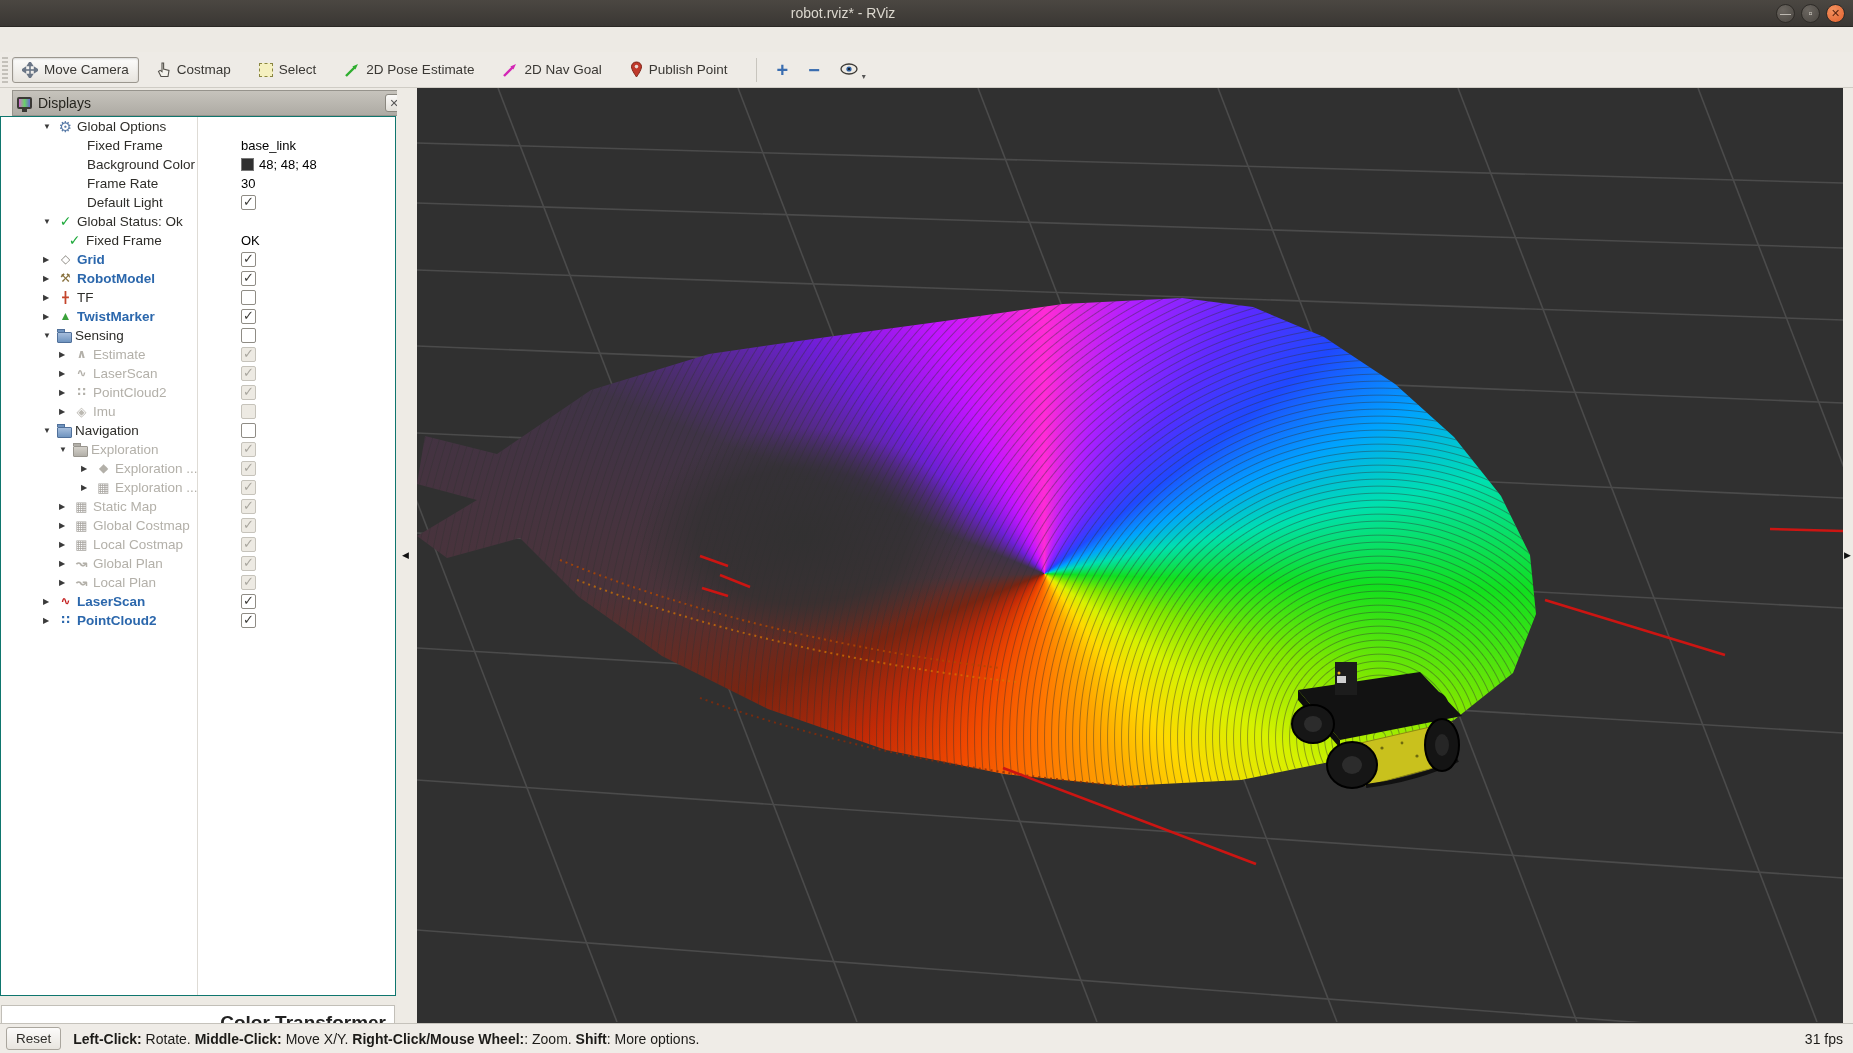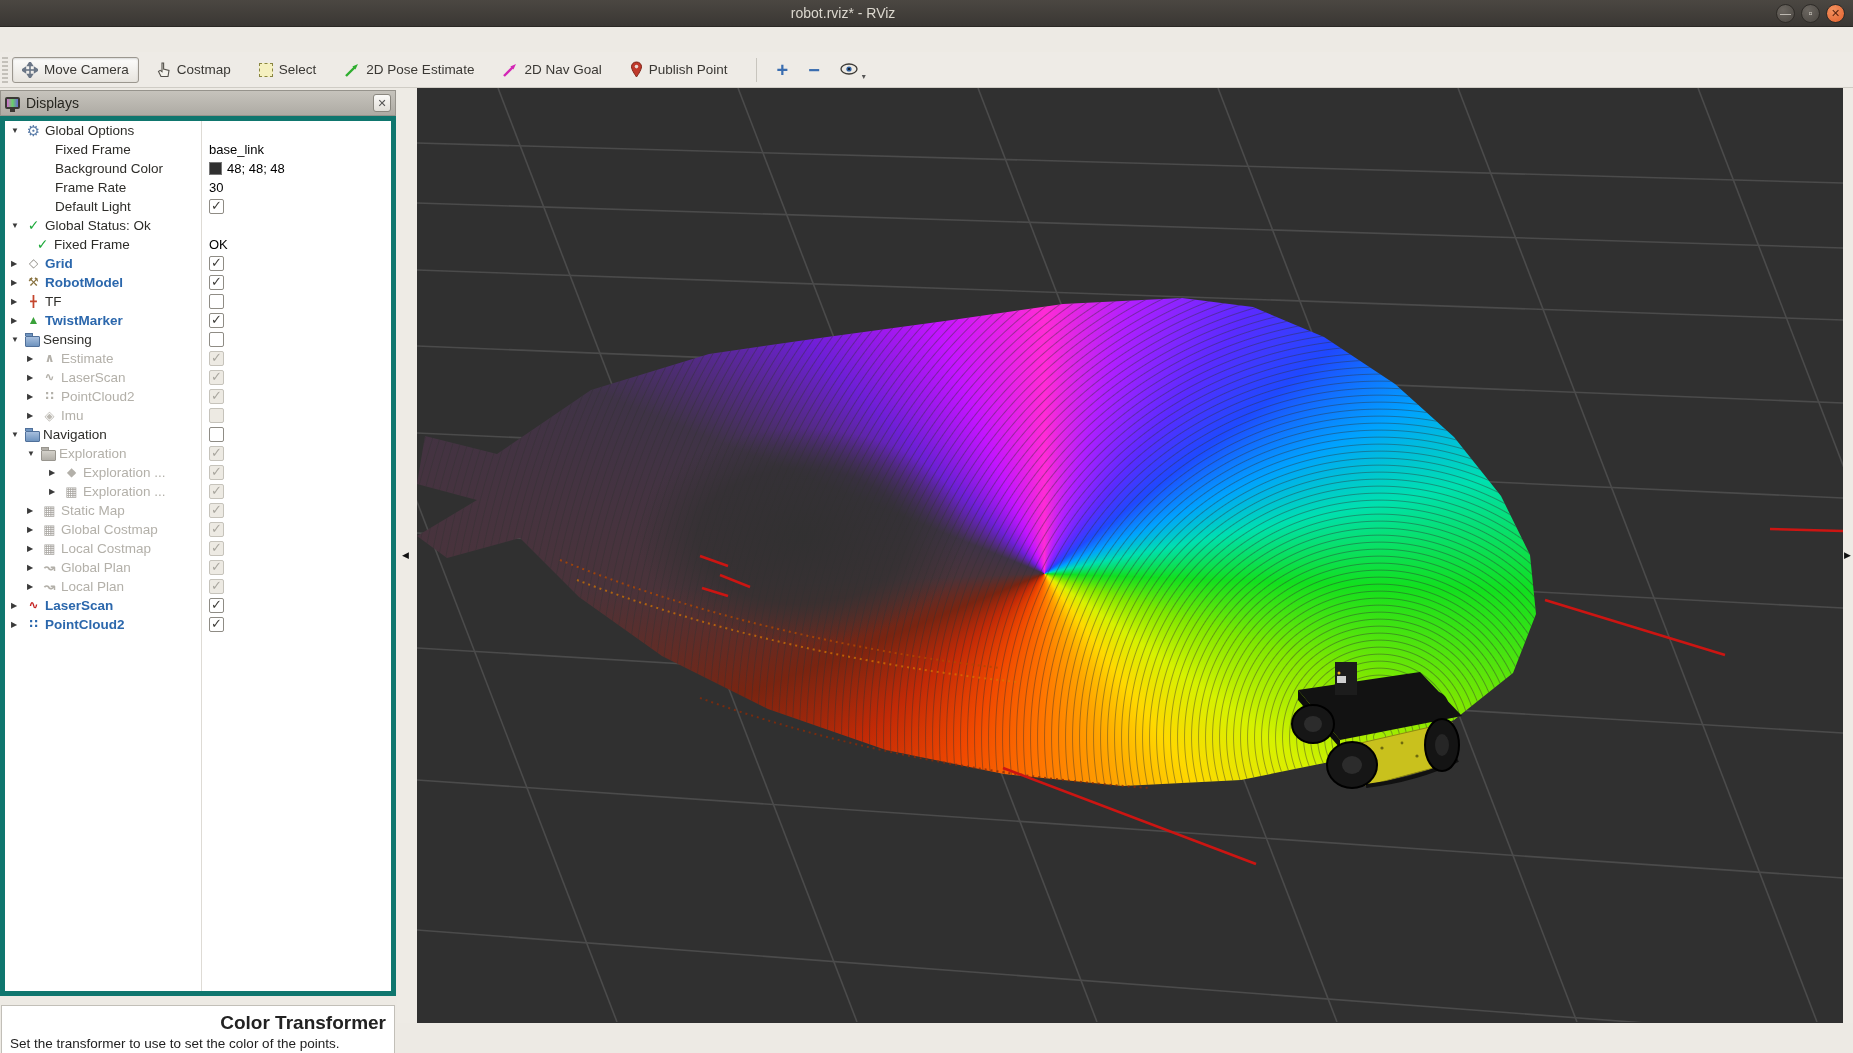--- a/index.html
+++ b/index.html
@@ -38,32 +38,32 @@
   .tb-sep { width:1px; height:24px; background:#c8c5be; margin:0 10px; }
   .zoomglyph { font-size:20px; font-weight:bold; color:#3a6db0; padding:0 10px; line-height:24px; }
   .eyewrap { position:relative; padding:0 10px; }
   .eyewrap .caret { position:absolute; right:2px; bottom:-2px; font-size:8px; color:#555; }
 
   
   .main { position:absolute; left:0; top:88px; width:100%; height:935px; }
 
   
   .panel { position:absolute; left:0; top:2px; width:396px; height:933px; background:#edeae4; }
-  .panel-header { position:absolute; left:0; top:0; width:396px; height:24px;
+  .panel-header { position:absolute; left:12px; top:0; width:396px; height:24px;
     background:linear-gradient(#c6c3bc,#aeaba4); border:1px solid #96938c;
     display:flex; align-items:center; padding:12px 4px; }
   .monitor-icon { width:15px; height:12px; border:2px solid #3a3834; border-radius:2px;
     background:linear-gradient(90deg,#d06ad0,#6ad06a,#6a6ad0); position:relative; margin-right:6px; }
   .monitor-icon::after { content:""; position:absolute; left:3px; bottom:-5px; width:5px; height:3px; background:#3a3834; }
   .panel-title { font-size:14px; color:#26251f; }
   .panel-close { margin-left:auto; width:18px; height:18px; border:1px solid #8a877f; border-radius:3px;
     background:linear-gradient(#fbfaf8,#e2dfd9); color:#555; font-size:11px; line-height:16px; text-align:center; }
 
   .tree { position:absolute; left:0; top:26px; width:396px; height:880px; background:#fff;
-    border:5px solid #0f766e; overflow:hidden; }
+    border:1px solid #0f766e; overflow:hidden;padding-left:36px; }
   .coldiv { position:absolute; left:196px; top:0; width:1px; height:100%; background:#dedbd5; }
   .row { position:relative; height:19px; display:flex; align-items:center; font-size:13.5px; color:#2e2d29; }
   .row .arr { width:13px; flex:none; font-size:8px; color:#3a3a3a; text-align:left; }
   .row .arr.right::before { content:"▶"; }
   .row .arr.down::before { content:"▼"; }
   .row .lbl { margin-left:3px; white-space:nowrap; }
   .row .lbl.blue { color:#2b67ac; font-weight:bold; }
   .row .lbl.gray { color:#b3b0a9; }
   .row.l0 { padding-left:6px; }
   .row.l1 { padding-left:22px; }
@@ -512,14 +512,21 @@
           <path d="M949,698 Q1000,692 1041,672" fill="none" stroke="#111" stroke-width="4"></path>
           <ellipse cx="935" cy="677" rx="25" ry="23" fill="#161616" stroke="#000" stroke-width="2"></ellipse>
           <ellipse cx="935" cy="677" rx="10" ry="9" fill="#2c2c2c"></ellipse>
           <ellipse cx="1025" cy="657" rx="17" ry="26" fill="#141414" stroke="#000" stroke-width="2"></ellipse>
           <ellipse cx="1025" cy="657" rx="7" ry="11" fill="#262626"></ellipse>
         </g>
       </svg>
     </div>
   </div>
 
+  <div class="statusbar">
+    <span class="reset-btn">Reset</span>
+    <span class="stext">
+      <b>Left-Click:</b><span> Rotate. </span><b>Middle-Click:</b><span> Move X/Y. </span><b>Right-Click/Mouse Wheel:</b><span>: Zoom. </span><b>Shift</b><span>: More options.</span>
+    </span>
+    <span class="fps">31 fps</span>
+  </div>
 
 </div>
 
 </body></html>

